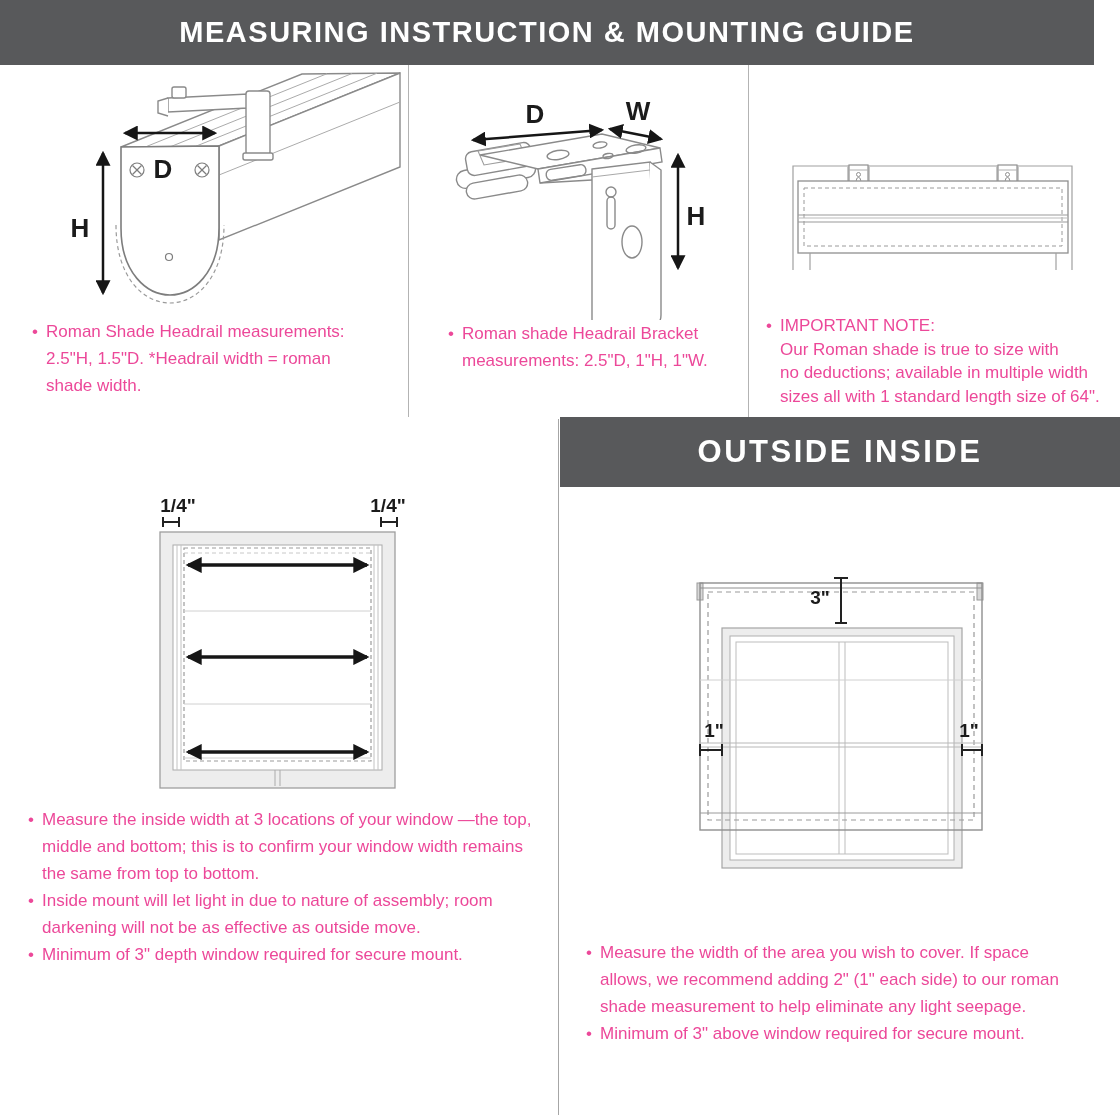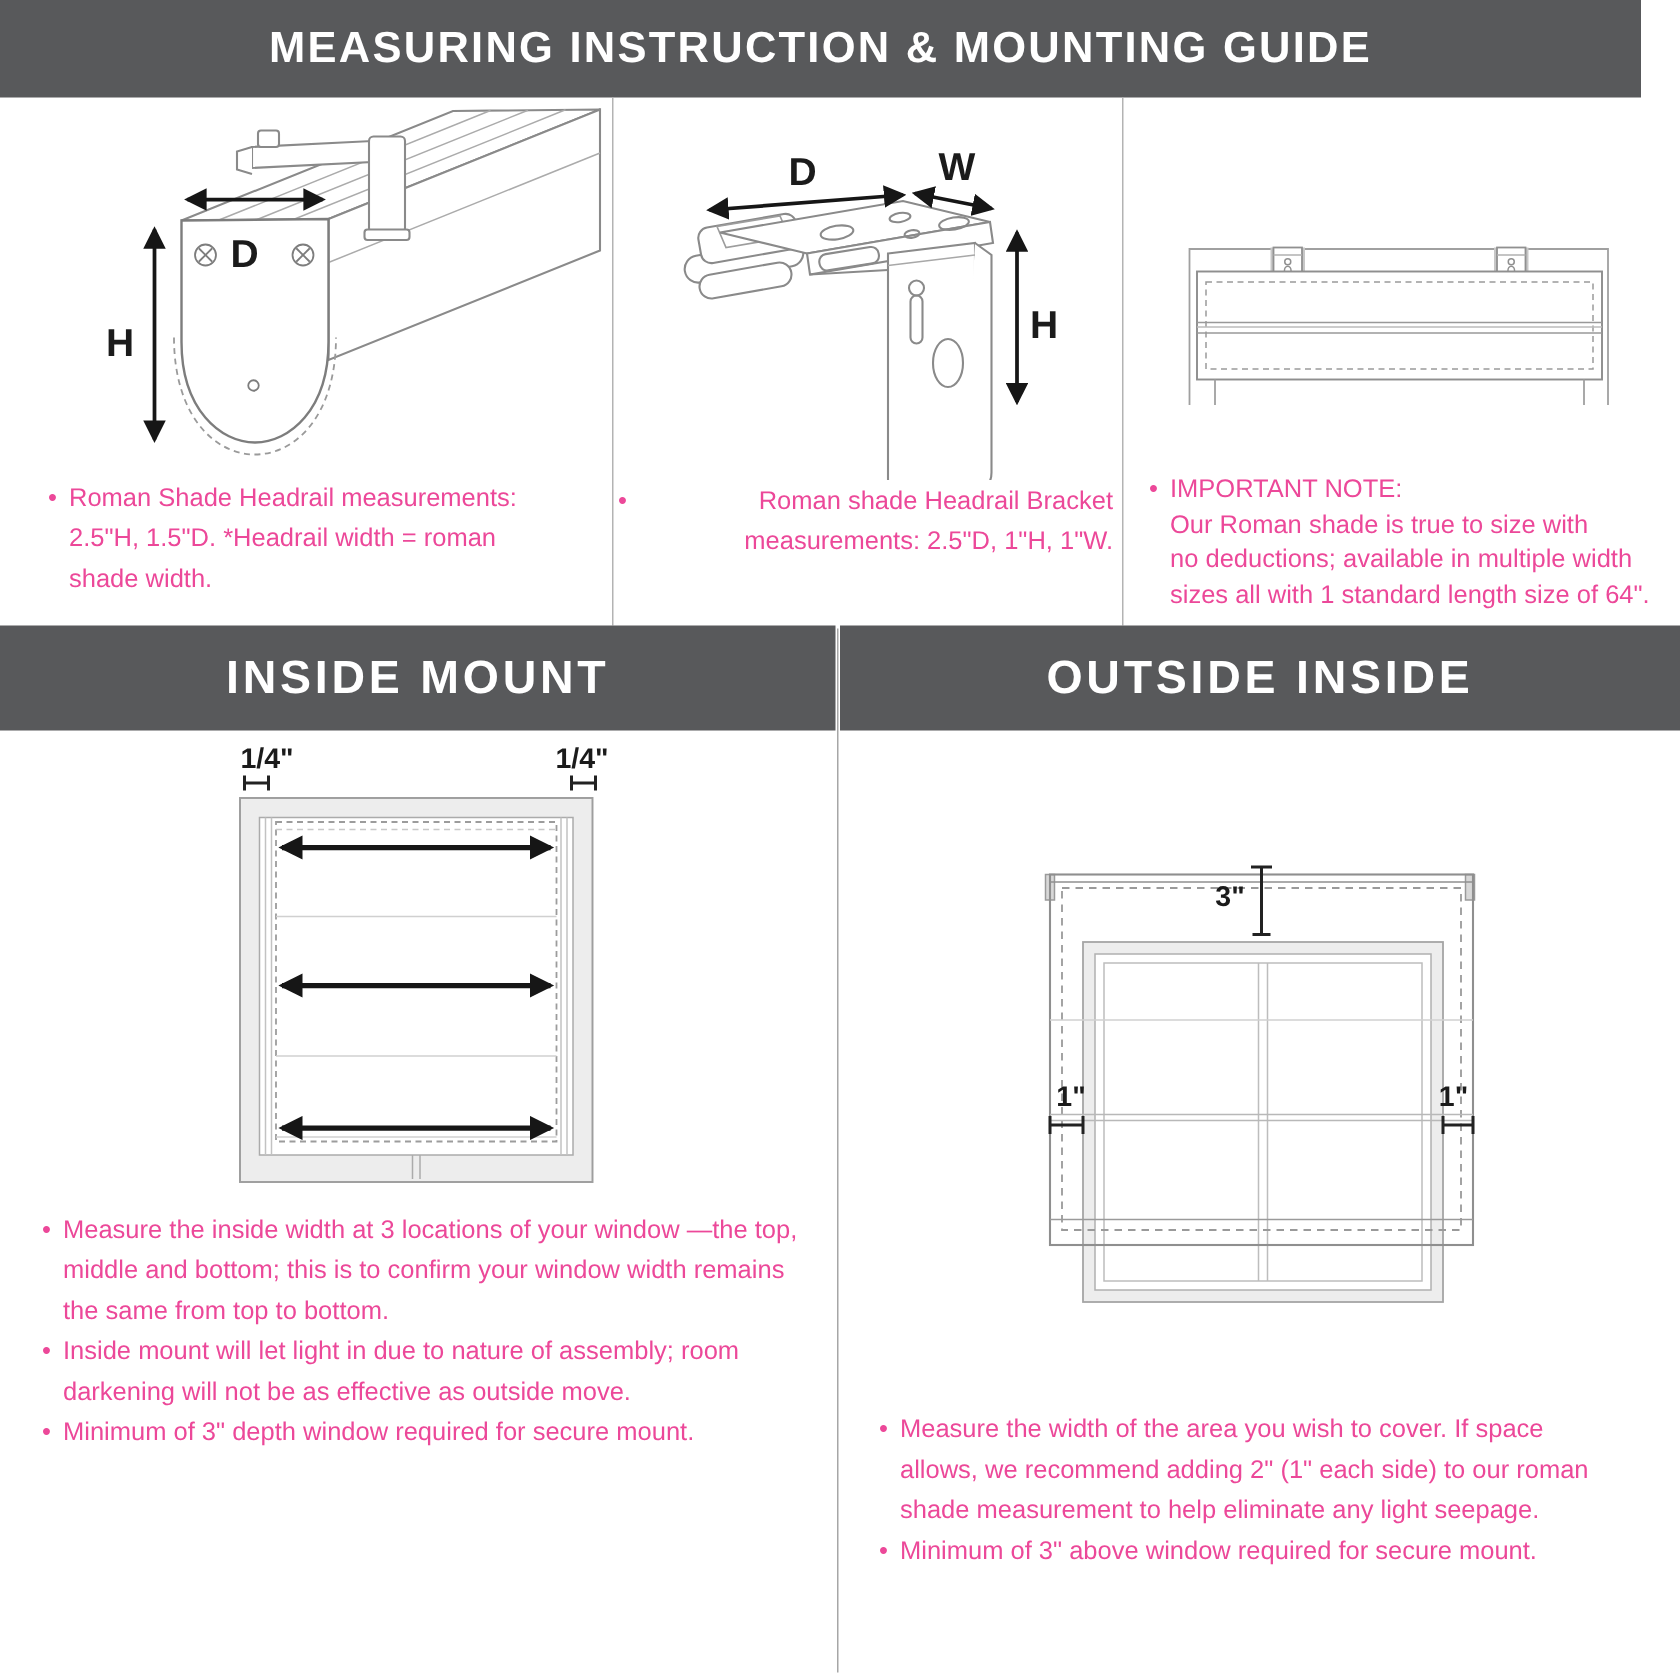--- a/index.html
+++ b/index.html
@@ -20,21 +20,21 @@
   #svg-headrail{left:0;top:65px;}
   #svg-bracket{left:408px;top:85px;}
   #svg-mounted{left:748px;top:118px;}
   #svg-inside{left:148px;top:495px;}
   #svg-outside{left:688px;top:573px;}
   ul.notes{list-style:none;margin:0;padding:0;position:absolute;}
   ul.notes li{position:relative;padding-left:14px;font-size:17px;line-height:27px;
               white-space:pre-line;color:#ec4899;}
   ul.notes li::before{content:"\2022";position:absolute;left:0;top:0;}
   #headrail-note{left:32px;top:318px;width:400px;}
-  #bracket-note{left:412px;top:320px;width:330px;text-align:right;}
+  #bracket-note{left:448px;top:320px;width:330px;}
   #important-note{left:766px;top:314px;width:400px;}
   #important-note li{line-height:23.5px;}
   #inside-bullets{left:28px;top:806px;width:540px;}
   #outside-bullets{left:586px;top:939px;width:545px;}
   svg text.dim{font-family:"Liberation Sans",sans-serif;font-weight:bold;fill:#1b1b1b;}
   svg text.dim-lg{font-size:26px;}
   svg text.dim-sm{font-size:19px;}
 </style>
 </head>
 <body>
@@ -167,23 +167,20 @@
     <li>Roman shade Headrail Bracket
 measurements: 2.5"D, 1"H, 1"W.</li>
   </ul>
   <ul class="notes" id="important-note">
     <li>IMPORTANT NOTE:
 Our Roman shade is true to size with
 no deductions; available in multiple width
 sizes all with 1 standard length size of 64".</li>
   </ul>
 
-  <div class="banner sub-banner" id="inside-banner">
-    <h2>INSIDE MOUNT</h2>
-  </div>
   <div class="banner sub-banner" id="outside-banner">
     <h2>OUTSIDE INSIDE</h2>
   </div>
 
   <svg class="diagram" id="svg-inside" width="265" height="300" viewBox="0 0 265 300">
     <defs>
       <marker id="ahC" viewBox="0 0 10 10" refX="8.5" refY="5" markerWidth="5" markerHeight="4.6" orient="auto-start-reverse">
         <path d="M0,0 L10,5 L0,10 Z" fill="#161616"></path>
       </marker>
     </defs>

